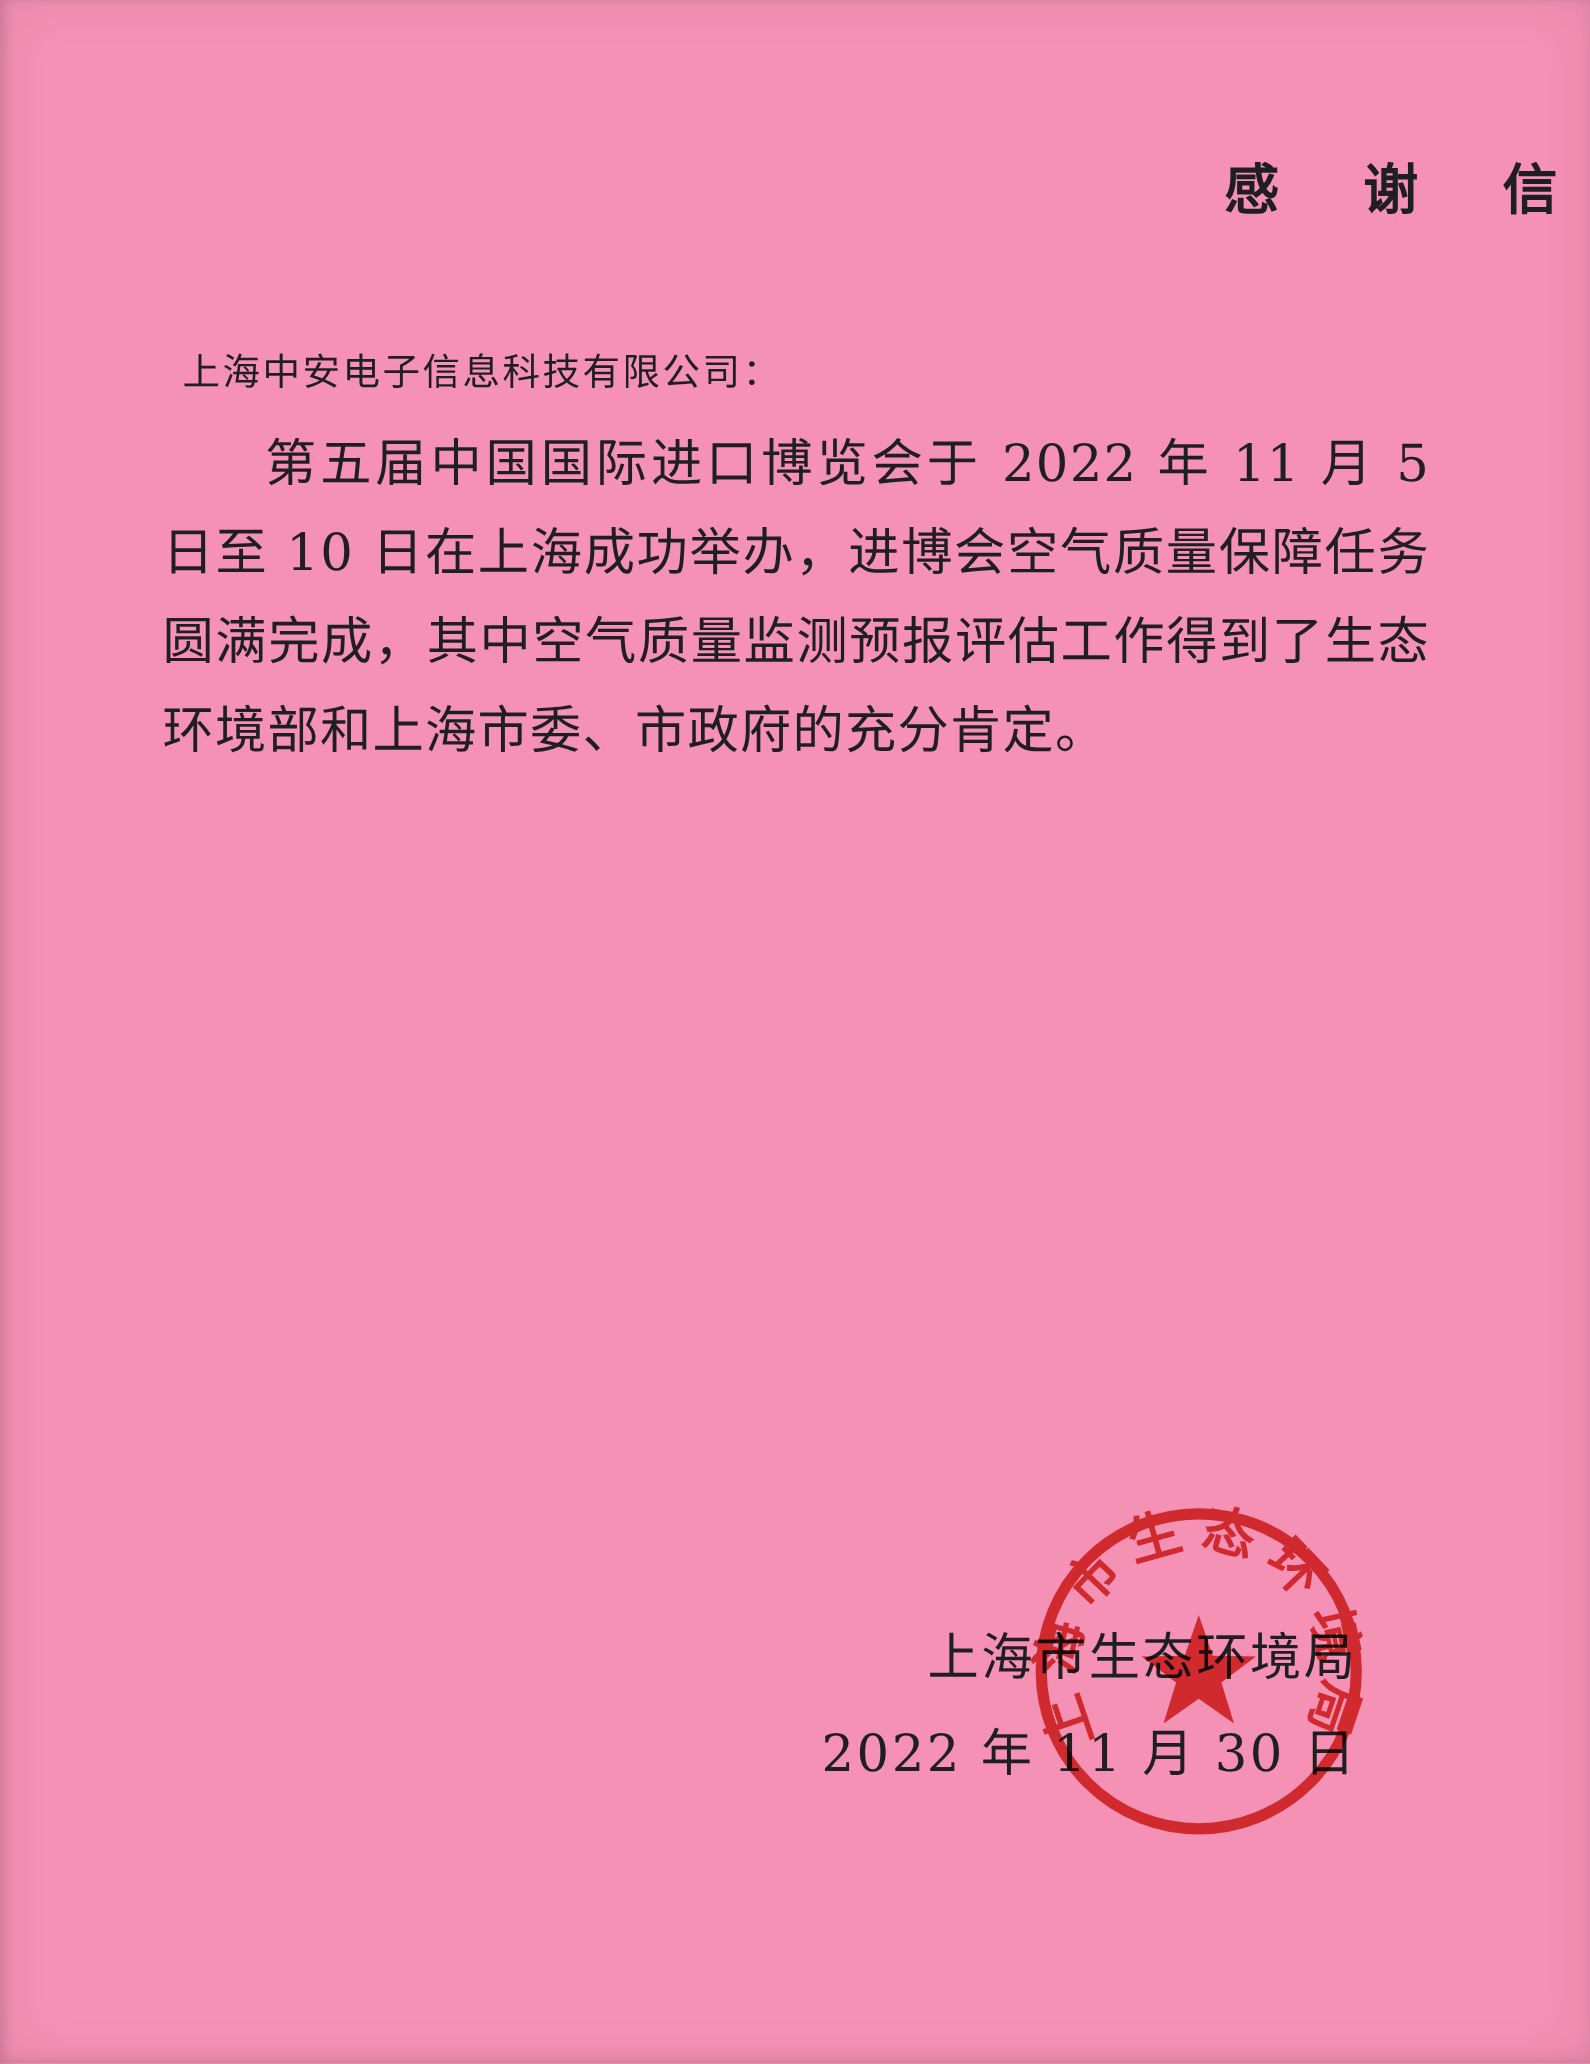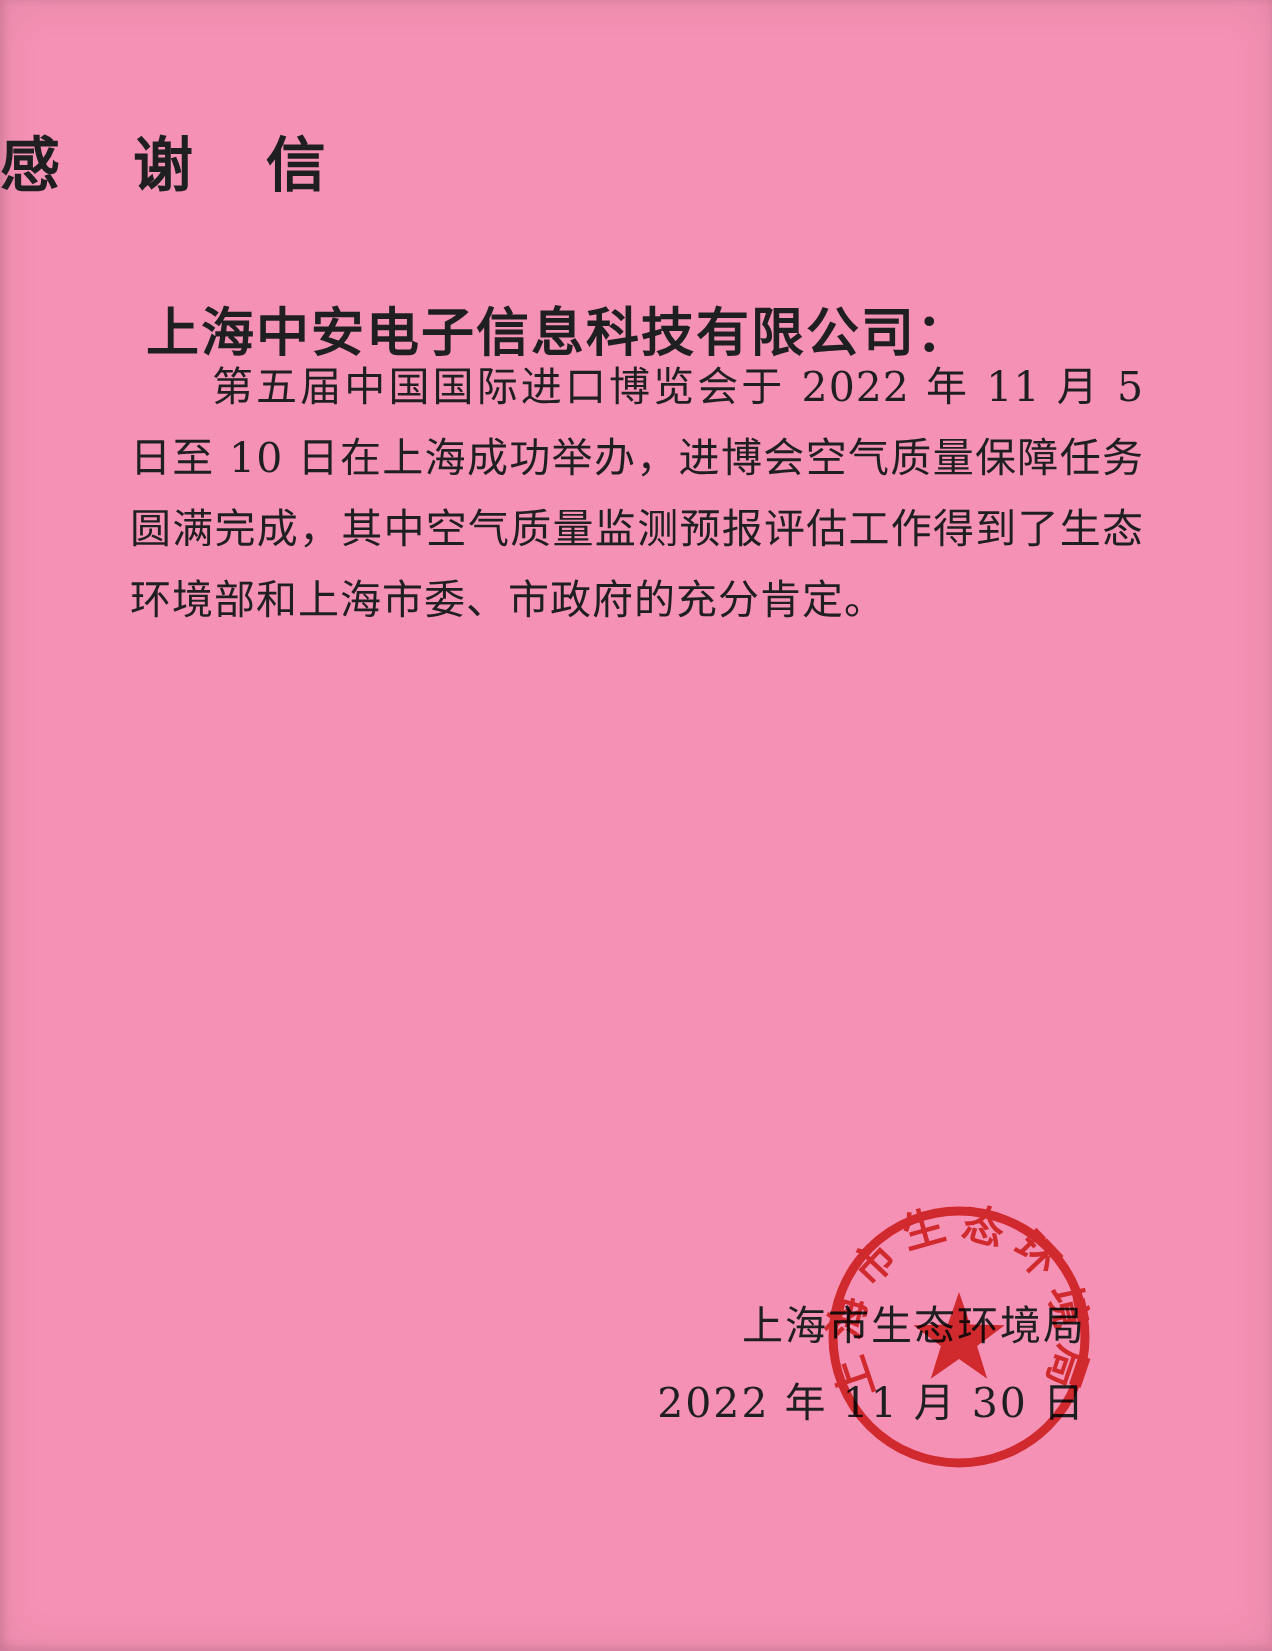--- a/index.html
+++ b/index.html
@@ -10,31 +10,31 @@
   }
   .page {
     position: absolute; left: 0; top: 0;
     width: 1272px; height: 1651px;
     background: var(--paper, #f591b4);
     overflow: hidden;
     box-shadow: inset 0 0 46px rgba(0,0,0,0.07), inset 5px 0 8px rgba(0,0,0,0.09), inset -2px -6px 10px rgba(0,0,0,0.05);
   }
   .title {
     position: absolute; top: 116px; left: 0; width: 100%;
-    margin: 0; text-align: left;
-    font-size: 60px; font-weight: 700; letter-spacing: 26px;
+    margin: 0; text-align: right;
+    font-size: 44px; font-weight: 700; letter-spacing: 26px;
     color: var(--ink, #1f1f21);
   }
   .recipient {
-    position: absolute; top: 290px; left: 146px;
-    font-size: 53px; color: var(--ink, #1f1f21);
-    letter-spacing: 2px; white-space: nowrap; font-weight: bold;
+    position: absolute; top: 273px; left: 146px;
+    font-size: 30px; color: var(--ink, #1f1f21);
+    letter-spacing: 2px; white-space: nowrap;
   }
   .letter-body {
-    position: absolute; top: 352px; left: 130px; width: 1014px;
+    position: absolute; top: 336px; left: 130px; width: 1014px;
     font-size: 41px; line-height: 71px;
     color: var(--ink, #1f1f21);
     text-align: justify;
   }
   .letter-body p { margin: 0; text-indent: 2em; letter-spacing: 1px; }
   .sign-block {
     position: absolute; top: 1288px; right: 186px;
     text-align: right; font-size: 41px; line-height: 77px;
     color: var(--ink, #1f1f21);
     letter-spacing: 2px; white-space: nowrap;

